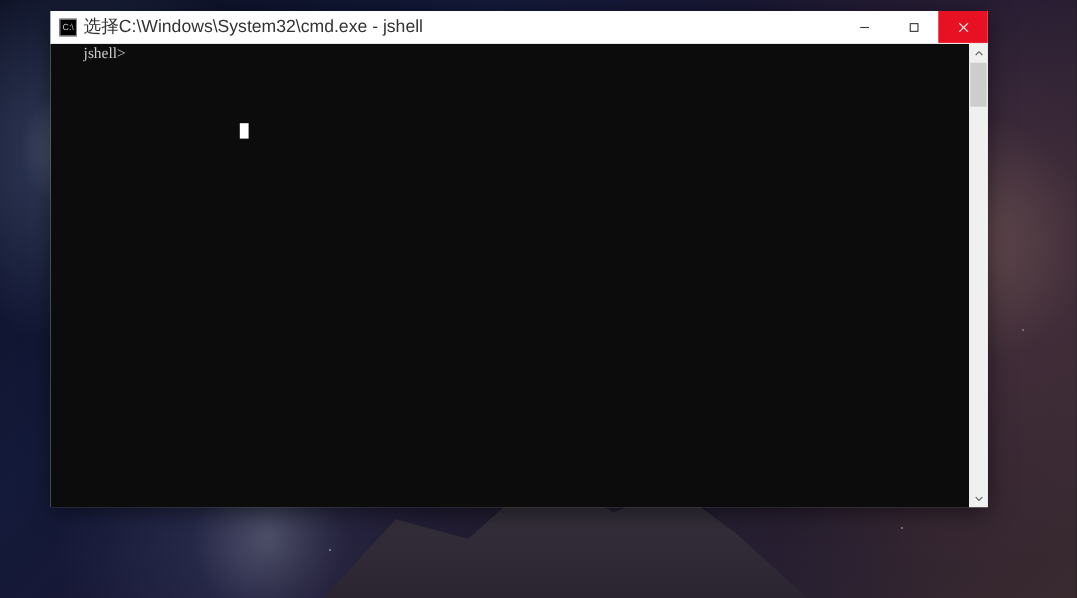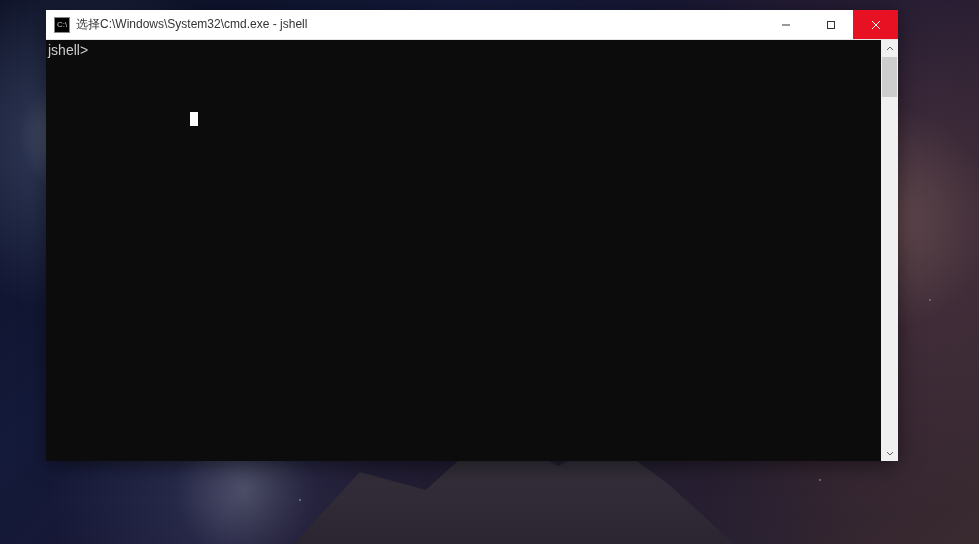--- a/index.html
+++ b/index.html
@@ -76,21 +76,21 @@
       position: relative;
       font-size: 8px;
       line-height: 8px;
       color: #ccc;
       display: flex;
       align-items: center;
       justify-content: center;
     }
     .title-text {
       flex: 1;
-      font-size: 12px;
+      font-size: 16px;
       color: #333;
       white-space: nowrap;
       overflow: hidden;
     }
     .win-controls {
       display: flex;
       height: 100%;
     }
     .win-btn {
       width: 45px;
@@ -110,26 +110,27 @@
 
     .terminal-body {
       flex: 1;
       display: flex;
       background: #0c0c0c;
       position: relative;
     }
     .terminal-content {
       flex: 1;
       padding: 2px 0 0 2px;
-      font-family: Liberation Sans, sans-serif;
+      font-family: Liberation Serif, serif;
       font-size: 14px;
       line-height: 16px;
       color: #cccccc;
       white-space: pre;
       position: relative;
+      margin-left: 28px;
     }
     .prompt-line {
       color: #cccccc;
     }
     .cursor-block {
       position: absolute;
       left: 144px;
       top: 72px;
       width: 8px;
       height: 14px;

